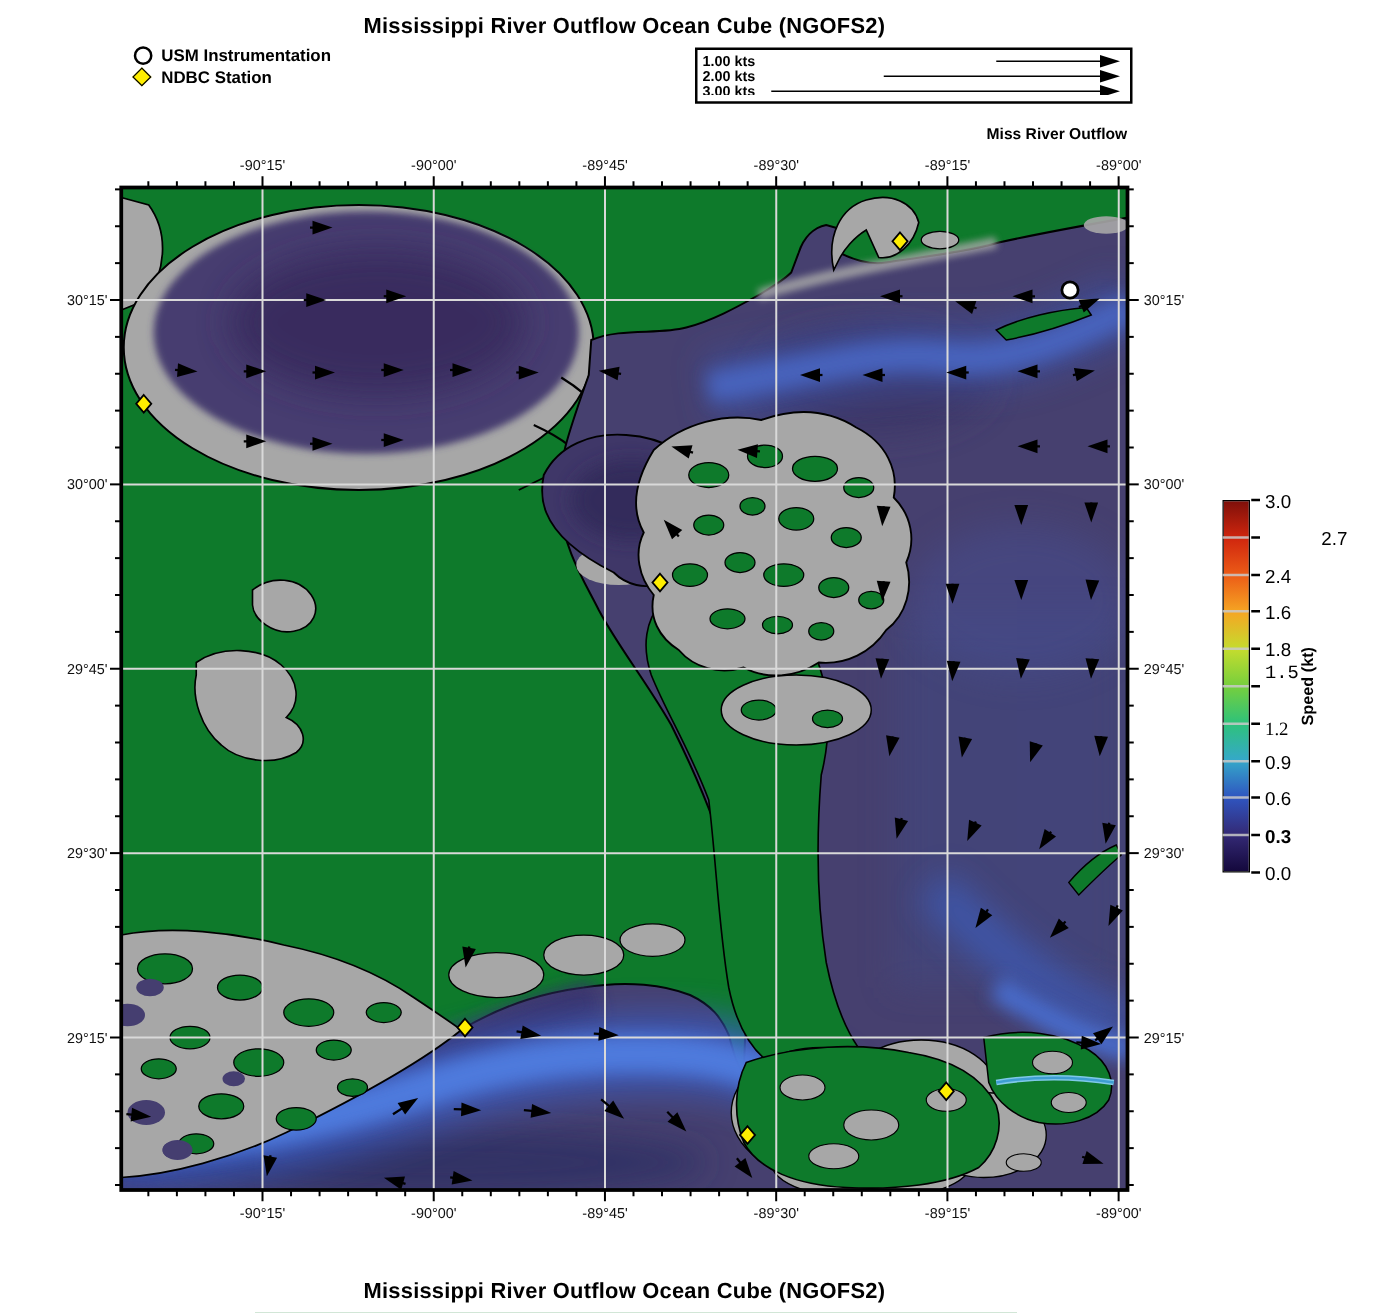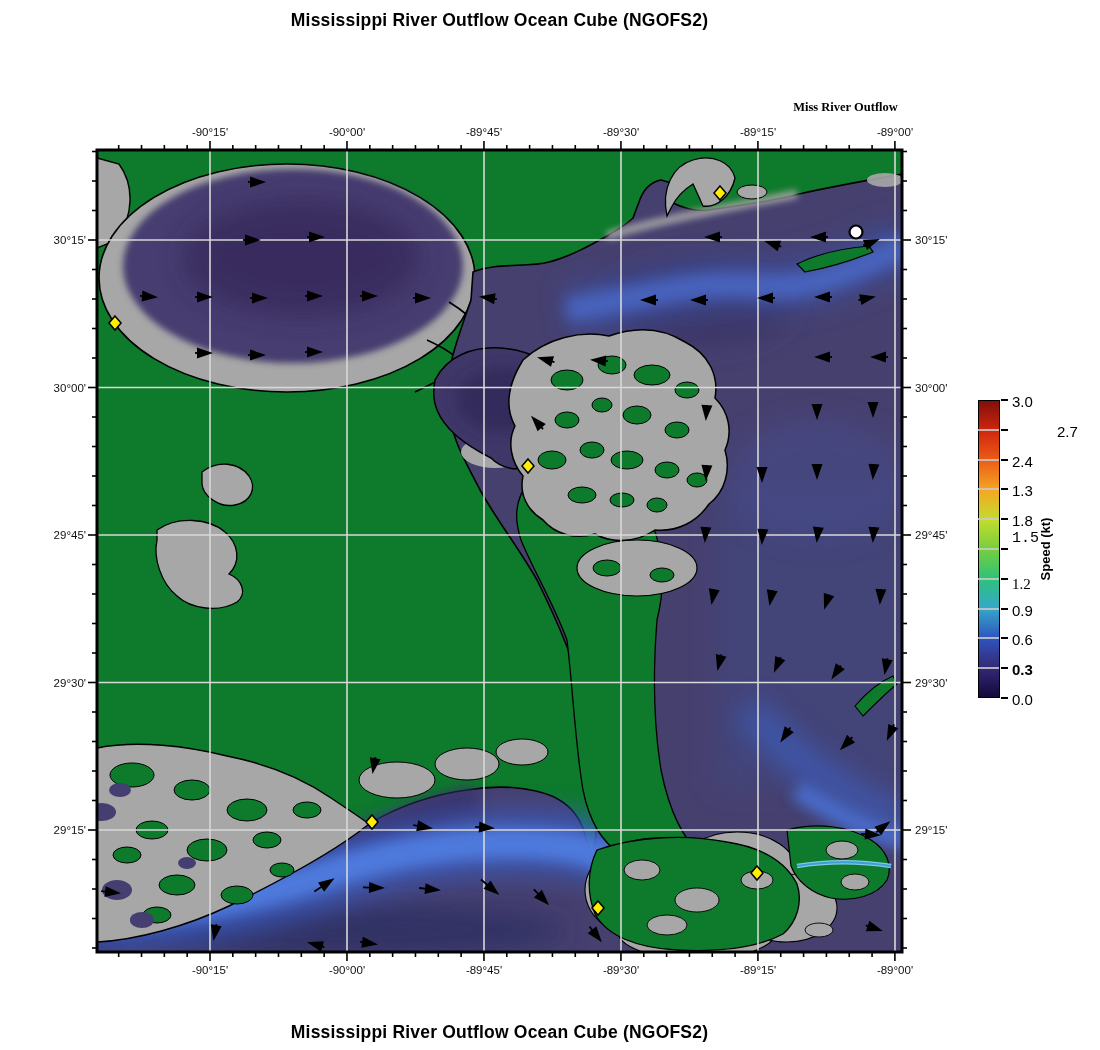--- a/index.html
+++ b/index.html
@@ -11,40 +11,67 @@
   #bottom-title{top:1022px;}
   #legend{position:absolute;left:107px;top:36px;font-size:13.5px;font-weight:bold;}
   .leg-row{display:flex;align-items:center;height:16px;margin-bottom:1px;}
   .leg-ic{width:22px;display:flex;justify-content:flex-start;align-items:center;}
   .circ{width:11px;height:11px;border:2px solid #000;border-radius:50%;background:#fff;}
   .diam{width:9px;height:9px;background:#ffee00;border:1.6px solid #000;transform:rotate(45deg);margin-left:1px;}
   #scalebox{position:absolute;left:556px;top:38px;width:346px;height:41px;border:2.5px solid #000;background:#fff;}
   #subtitle{position:absolute;left:97px;top:95px;width:780px;text-align:center;
             font-family:"Liberation Serif",serif;font-size:17px;font-weight:bold;}
   #subtitle-right{position:absolute;left:783px;top:100px;width:125px;text-align:center;
-            font-family:Liberation Serif, serif;font-size:12.5px;font-weight:bold;}
+            font-family:Liberation Sans, sans-serif;font-size:12.5px;font-weight:bold;}
   #mapwrap{position:absolute;left:97px;top:150px;width:805px;height:802px;border-radius:32px;}
   #mapsvg{overflow:visible;display:block;}
   #cbar{position:absolute;left:978px;top:400px;width:22px;height:298px;
         border:1.5px solid #000;box-sizing:border-box;}
   .cb-stub{position:absolute;left:22px;width:7px;height:2px;background:#000;}
   .cb-line{position:absolute;left:0;width:21px;height:2px;background:#c9c9c9;opacity:.85;}
   .cb-lab{position:absolute;left:33px;width:40px;font-size:15px;}
   #cbar-title{position:absolute;left:978px;top:539px;width:140px;height:20px;text-align:center;
         font-size:13px;font-weight:bold;transform:rotate(-90deg);}
   .axlab{font-size:11.5px;fill:#111;}
 </style>
 </head>
 <body>
 
 <div id="fig">
 
   <div id="top-title" class="title">Mississippi River Outflow Ocean Cube (NGOFS2)</div>
 
-
+  <div id="legend">
+    <div class="leg-row">
+      <span class="leg-ic">
+          <span class="circ"></span>
+        </span>
+      <span>USM Instrumentation</span>
+    </div>
+    <div class="leg-row">
+      <span class="leg-ic">
+          <span class="diam"></span>
+        </span>
+      <span>NDBC Station</span>
+    </div>
+  </div>
+
+  <div id="scalebox">
+    <svg id="scalesvg" width="341" height="36">
+        <text x="4" y="13" font-size="11.5" font-weight="bold" font-family="&quot;Liberation Sans&quot;,sans-serif">1.00 kts</text>
+        <line x1="239" y1="9" x2="325" y2="9" stroke="#000" stroke-width="1.3"></line>
+        <polygon points="322,4 322,14 338,9" fill="#000"></polygon>
+        <text x="4" y="25" font-size="11.5" font-weight="bold" font-family="&quot;Liberation Sans&quot;,sans-serif">2.00 kts</text>
+        <line x1="149" y1="21" x2="325" y2="21" stroke="#000" stroke-width="1.3"></line>
+        <polygon points="322,16 322,26 338,21" fill="#000"></polygon>
+        <text x="4" y="37" font-size="11.5" font-weight="bold" font-family="&quot;Liberation Sans&quot;,sans-serif">3.00 kts</text>
+        <line x1="59" y1="33" x2="325" y2="33" stroke="#000" stroke-width="1.3"></line>
+        <polygon points="322,28 322,38 338,33" fill="#000"></polygon>
+      </svg>
+  </div>
 
   <div id="subtitle-right">Miss River Outflow</div>
 
   <div id="mapwrap">
     <svg id="mapsvg" width="805" height="802" viewBox="0 0 805 802">
       <defs>
         <clipPath id="mapclip">
             <rect x="0" y="0" width="805" height="802"></rect>
           </clipPath>
         <filter id="b3" x="-40%" y="-40%" width="180%" height="180%">
@@ -645,21 +672,21 @@
       <div class="cb-stub" style="position: absolute; left: 1001px; top: 399px;"></div>
       <div class="cb-lab" style="position: absolute; left: 1012px; top: 393px;">3.0</div>
       <div class="cb-line" style="position: absolute; left: 978px; top: 428.8px;"></div>
       <div class="cb-stub" style="position: absolute; left: 1001px; top: 428.8px;"></div>
       <div class="cb-lab" style="position: absolute; left: 1057px; top: 422.8px;">2.7</div>
       <div class="cb-line" style="position: absolute; left: 978px; top: 458.6px;"></div>
       <div class="cb-stub" style="position: absolute; left: 1001px; top: 458.6px;"></div>
       <div class="cb-lab" style="position: absolute; left: 1012px; top: 452.6px;">2.4</div>
       <div class="cb-line" style="position: absolute; left: 978px; top: 488.4px;"></div>
       <div class="cb-stub" style="position: absolute; left: 1001px; top: 488.4px;"></div>
-      <div class="cb-lab" style="position: absolute; left: 1012px; top: 482.4px;">1.3</div>
+      <div class="cb-lab" style="position: absolute; left: 1012px; top: 482.4px;">1.6</div>
       <div class="cb-line" style="position: absolute; left: 978px; top: 518.2px;"></div>
       <div class="cb-stub" style="position: absolute; left: 1001px; top: 518.2px;"></div>
       <div class="cb-lab" style="position: absolute; left: 1012px; top: 512.2px;">1.8</div>
       <div class="cb-line" style="position: absolute; left: 978px; top: 548px;"></div>
       <div class="cb-stub" style="position: absolute; left: 1001px; top: 548px;"></div>
       <div class="cb-lab" style="position: absolute; left: 1012px; top: 530px; font-family: Liberation Mono, monospace;">1.5</div>
       <div class="cb-line" style="position: absolute; left: 978px; top: 577.8px;"></div>
       <div class="cb-stub" style="position: absolute; left: 1001px; top: 577.8px;"></div>
       <div class="cb-lab" style="position: absolute; left: 1012px; top: 576px; font-family: Liberation Serif, serif;">1.2</div>
       <div class="cb-line" style="position: absolute; left: 978px; top: 607.6px;"></div>

